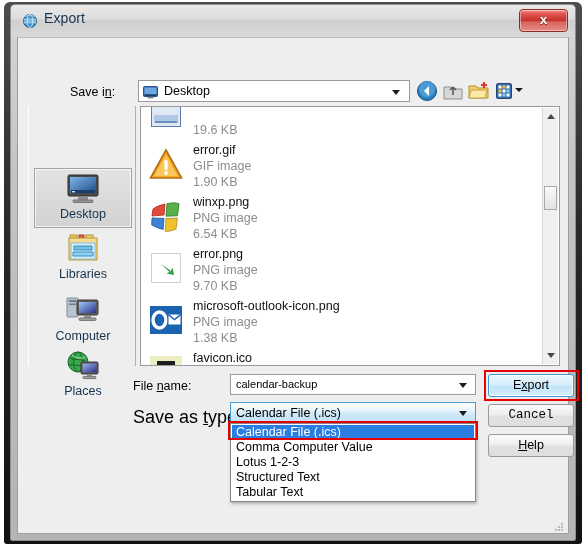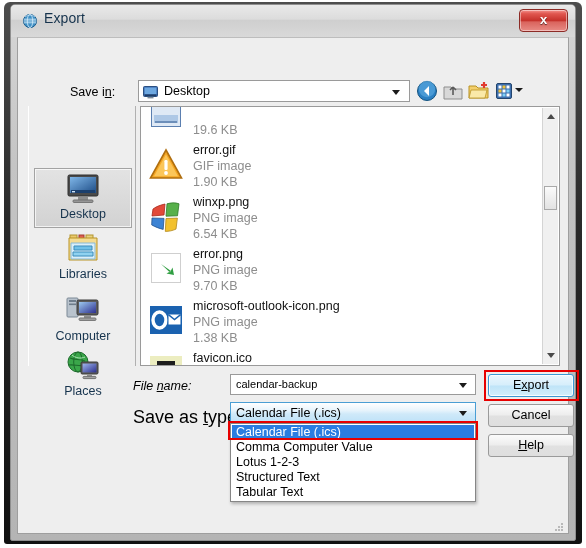--- a/index.html
+++ b/index.html
@@ -259,21 +259,21 @@
     background: linear-gradient(180deg,#fbfbfb 0%, #e2e2e2 100%);
     border: 1px solid #a9a9a9;
     box-sizing: border-box;
     cursor: pointer;
   }
 
   
   .lbl-filename {
     position: absolute;
     left: 115px; top: 341px;
-    font-size: 12.5px; color: #000; font-style: italic;
+    font-size: 12.5px; color: #000;
   }
   .lbl-savetype {
     position: absolute;
     left: 115px; top: 369px;
     font-size: 18px; color: #000;
   }
   .lbl-filename u, .lbl-savetype u { text-decoration: underline; }
 
   .fn-combo {
     position: absolute;
@@ -357,21 +357,21 @@
     line-height: 21px;
     cursor: pointer;
   }
   .btn u { text-decoration: underline; }
   .btn-export {
     top: 336px;
     background: linear-gradient(180deg,#eaf6fd 0%, #d6eefb 48%, #bfe4f8 52%, #d3eefb 100%);
     border: 1px solid #3c97d3;
     box-shadow: inset 0 0 0 1px rgba(255,255,255,.8);
   }
-  .btn-cancel { top: 366px; }
+  .btn-cancel { top: 366px; font-family: Liberation Mono, monospace; }
   .btn-help   { top: 396px; text-align: center; }
 
   
   .redbox {
     position: absolute;
     border: 2px solid #e70000;
     box-sizing: border-box;
     pointer-events: none;
   }
   .redbox-export { left: 466px; top: 332px; width: 95px; height: 31px; }

